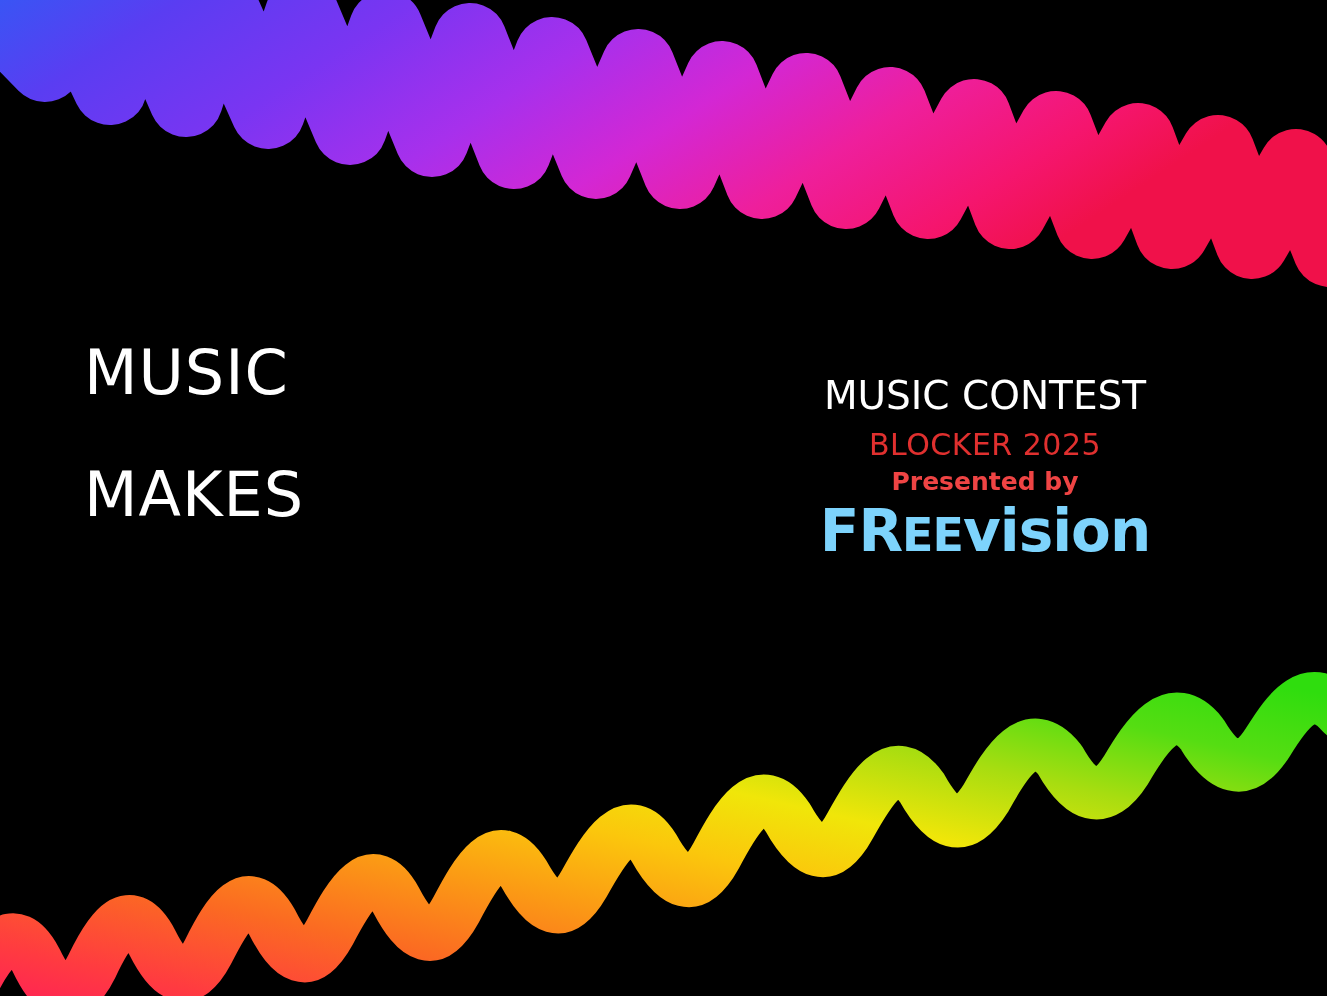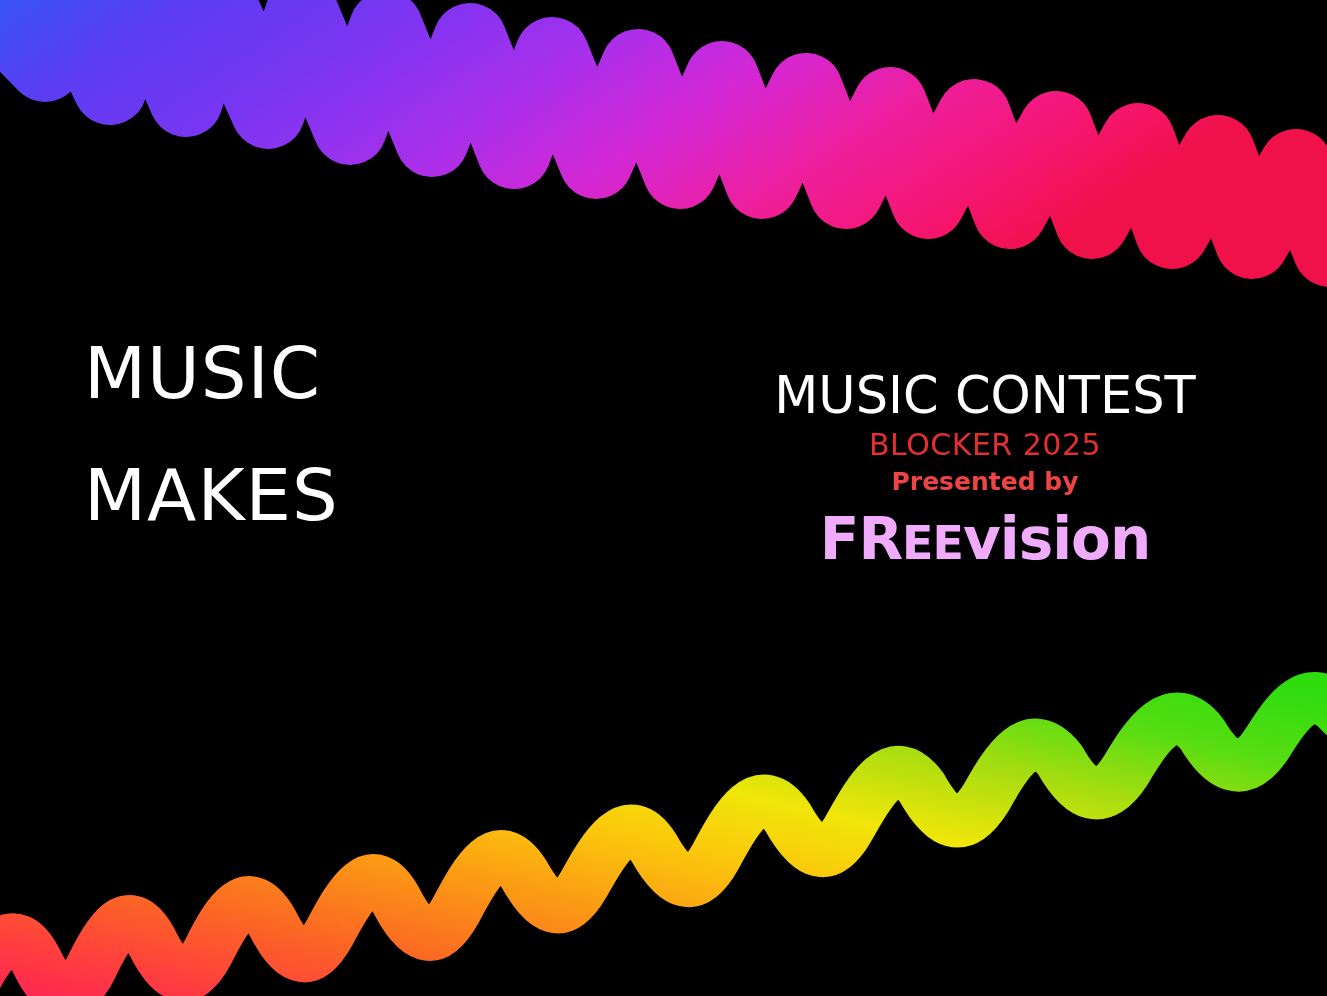--- a/index.html
+++ b/index.html
@@ -43,21 +43,21 @@
   
   #headline {
     position: absolute;
     left: 84px;
     top: 312px;
     width: 660px;
   }
   .headline-line {
     font-family: "DejaVu Sans", sans-serif;
     font-weight: 400;
-    font-size: 72px;
+    font-size: 62px;
     line-height: 122px;
     letter-spacing: 1px;
     color: #ffffff;
     white-space: nowrap;
   }
   .headline-line.accent {
     background: linear-gradient(90deg,
         #f4364f 0%,
         #f0355f 14%,
         #ec3b7c 32%,
@@ -101,21 +101,21 @@
     margin: 0 -2px 0 -3px;
     flex: 0 0 auto;
     position: relative;
     top: -2px;
   }
 
   #contest-line {
     margin-top: 4px;
     font-family: "DejaVu Sans", sans-serif;
     font-weight: 400;
-    font-size: 51px;
+    font-size: 39px;
     line-height: 48px;
     letter-spacing: 0px;
     color: #ffffff;
     white-space: nowrap;
   }
 
   #edition-line {
     margin-top: 8px;
     font-family: "DejaVu Sans", sans-serif;
     font-weight: 400;
@@ -130,23 +130,23 @@
     margin-top: 6px;
     font-family: "DejaVu Sans", sans-serif;
     font-weight: 700;
     font-size: 25px;
     line-height: 28px;
     color: #ef4444;
     white-space: nowrap;
   }
 
   #sponsor-line {
-    margin-top: 12px;
-    white-space: nowrap;
-    color: #f0abfc;
+    margin-top: 4px;
+    white-space: nowrap;
+    color: #7dd3fc;
     font-family: "DejaVu Sans", sans-serif;
     font-weight: 700;
   }
   .sponsor-lg {
     font-size: 58px;
     line-height: 62px;
     letter-spacing: -1px;
   }
   .sponsor-sm {
     font-size: 46px;

